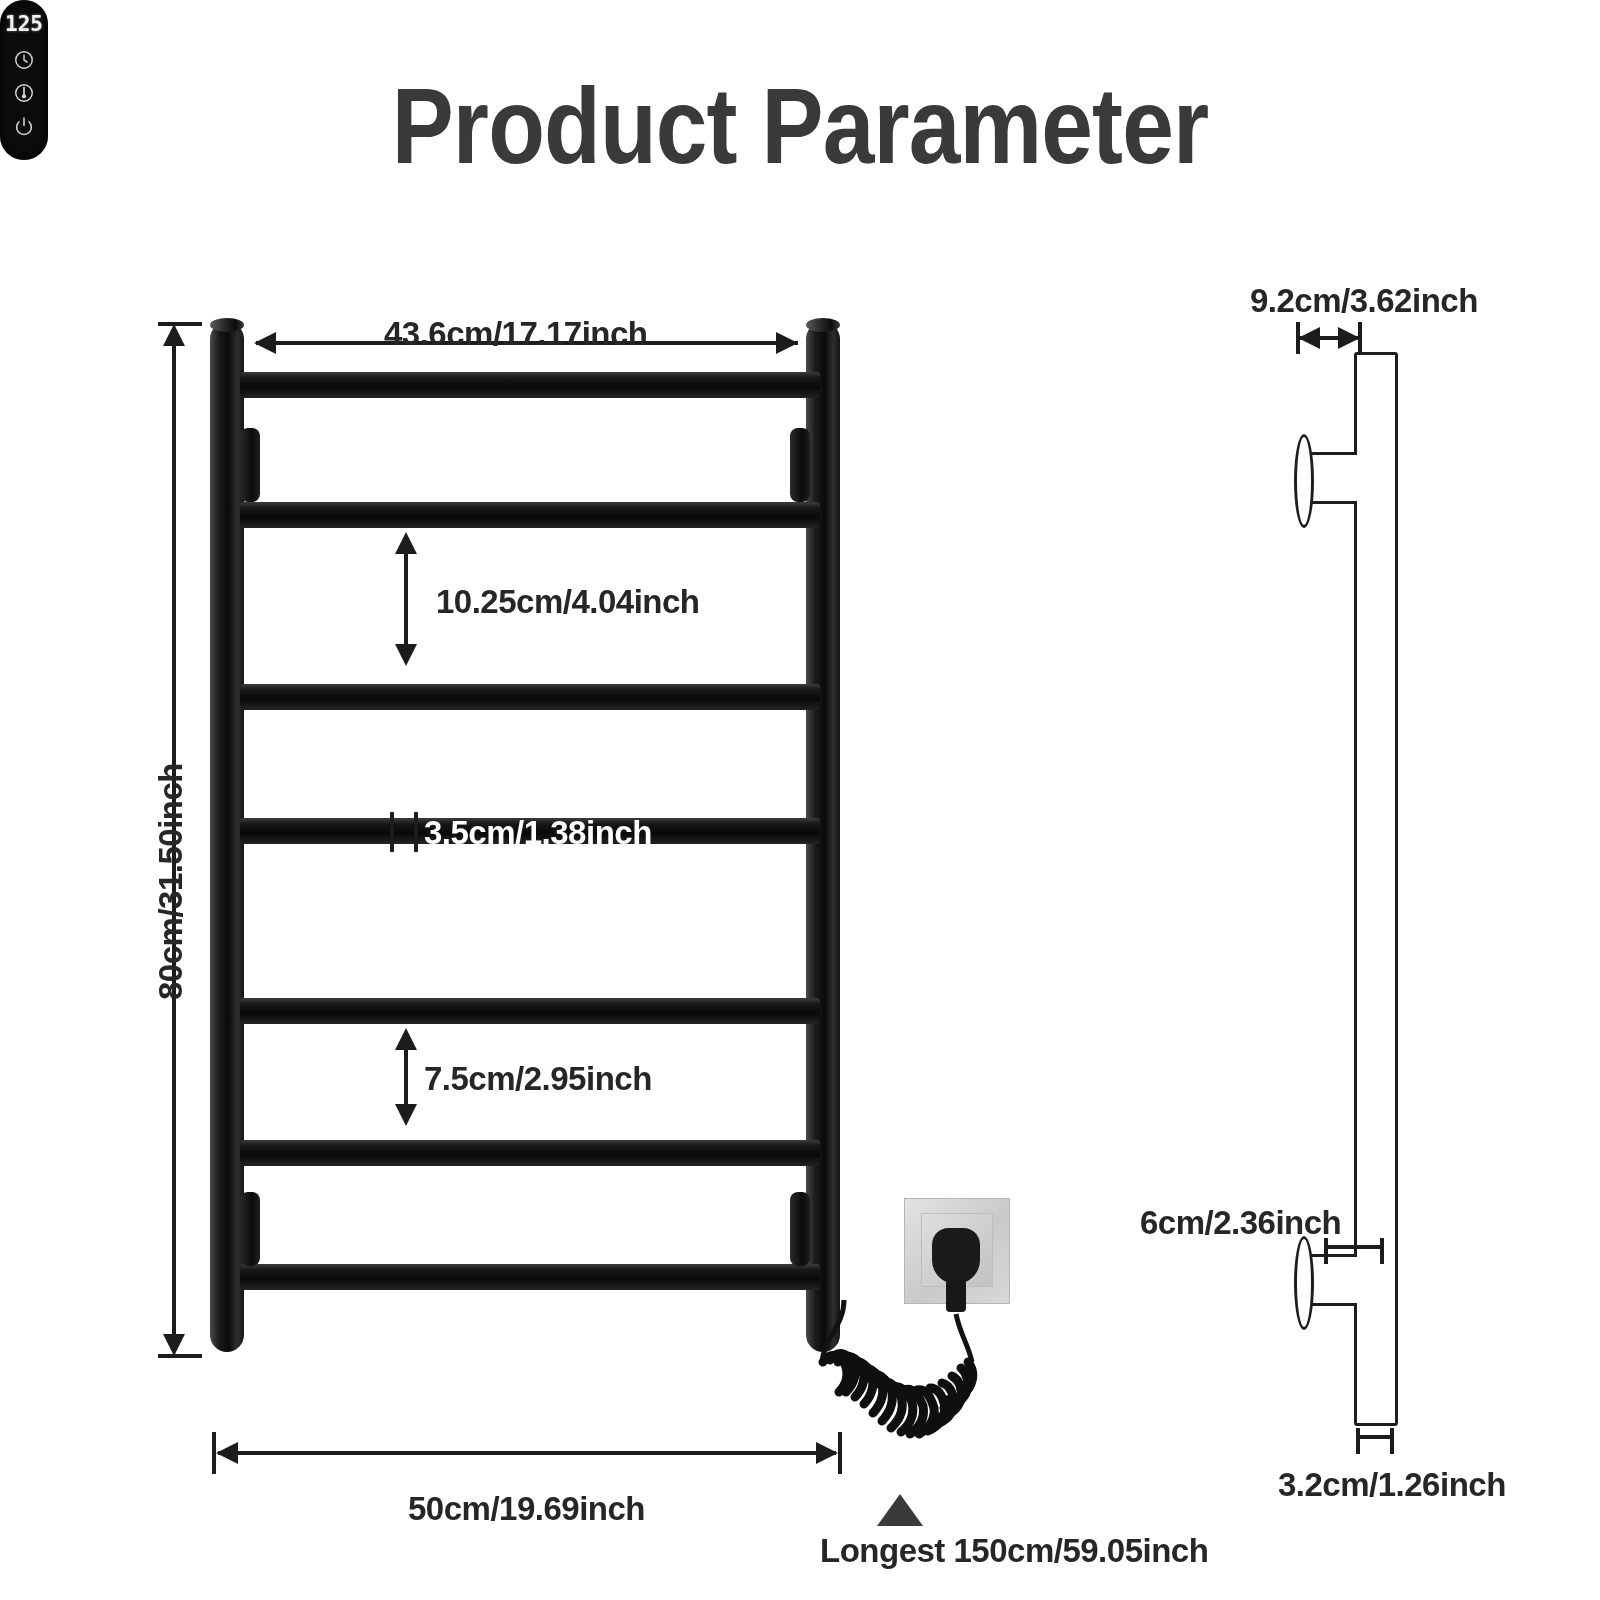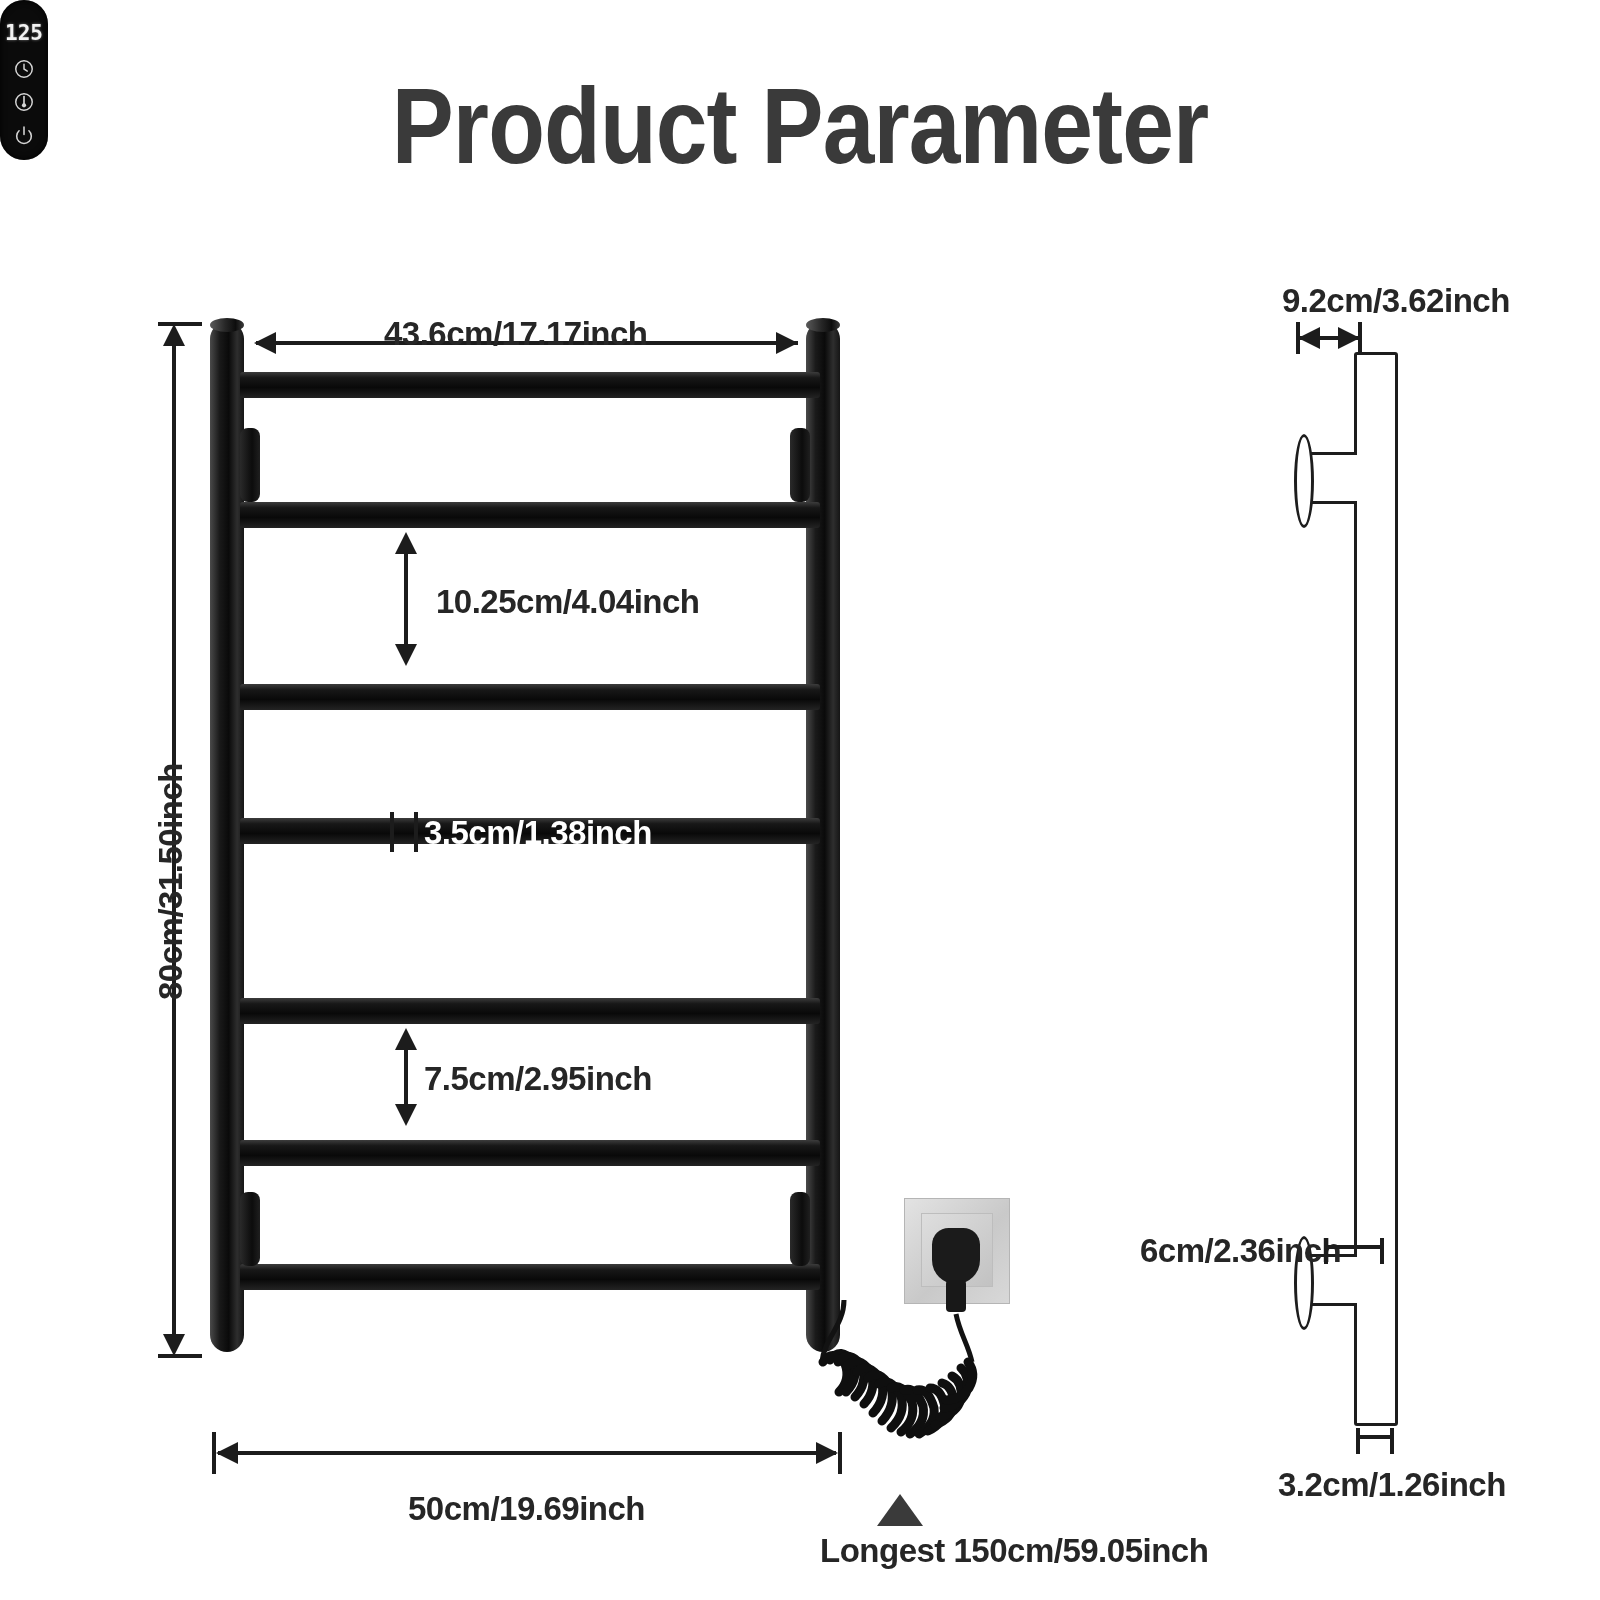--- a/index.html
+++ b/index.html
@@ -77,21 +77,21 @@
   }
 
   
   .panel{
     position:absolute;
     width:48px;height:160px;
     border-radius:24px;
     background:#0b0b0b;
     box-shadow:inset 0 0 6px #000;
     display:flex;flex-direction:column;align-items:center;
-    padding-top:23px;
+    padding-top:14px;
     box-sizing:border-box;
   }
   .panel-digits{
     font-family:"DejaVu Sans Mono","Liberation Mono",monospace;
     color:#f2f2f2;font-size:21px;font-weight:bold;letter-spacing:0px;
     line-height:1;margin-bottom:14px;
     text-shadow:0 0 3px rgba(255,255,255,.45);
   }
   .pico{width:22px;height:22px;margin-bottom:11px;opacity:.92;}
 
@@ -246,36 +246,36 @@
     <div class="dim" style="left:408px;top:1490px;">50cm/19.69inch</div>
   </div>
 
   <div>
     <div class="tri-marker" style="left:877px;top:1494px;"></div>
     <div class="dim" style="left:820px;top:1532px;">Longest 150cm/59.05inch</div>
   </div>
 
   <div>
 
-    <div class="dim" style="left:1282px;top:282px;">9.2cm/3.62inch</div>
+    <div class="dim" style="left:1250px;top:282px;">9.2cm/3.62inch</div>
     <div class="tick-v" style="left:1296px;top:322px;height:32px;"></div>
     <div class="tick-v" style="left:1358px;top:322px;height:32px;"></div>
     <div class="dline-h" style="left:1300px;top:336px;width:60px;"></div>
     <div class="arw left" style="left:1298px;top:327px;"></div>
     <div class="arw right" style="left:1338px;top:327px;"></div>
 
     <div class="side-body" style="left:1354px;top:352px;width:38px;height:1068px;"></div>
 
     <div class="side-stem" style="left:1305px;top:452px;width:52px;height:52px;"></div>
     <div class="side-plate" style="left:1294px;top:434px;width:14px;height:88px;"></div>
 
     <div class="side-stem" style="left:1305px;top:1254px;width:52px;height:52px;"></div>
     <div class="side-plate" style="left:1294px;top:1236px;width:14px;height:88px;"></div>
 
-    <div class="dim" style="left:1140px;top:1204px;margin-top:28px;">6cm/2.36inch</div>
+    <div class="dim" style="left:1140px;top:1204px;">6cm/2.36inch</div>
     <div class="tick-v" style="left:1324px;top:1238px;height:26px;"></div>
     <div class="tick-v" style="left:1380px;top:1238px;height:26px;"></div>
     <div class="dline-h" style="left:1326px;top:1245px;width:56px;"></div>
 
     <div class="tick-v" style="left:1356px;top:1428px;height:26px;"></div>
     <div class="tick-v" style="left:1390px;top:1428px;height:26px;"></div>
     <div class="dline-h" style="left:1358px;top:1435px;width:34px;"></div>
     <div class="dim" style="left:1278px;top:1466px;">3.2cm/1.26inch</div>
   </div>
 

